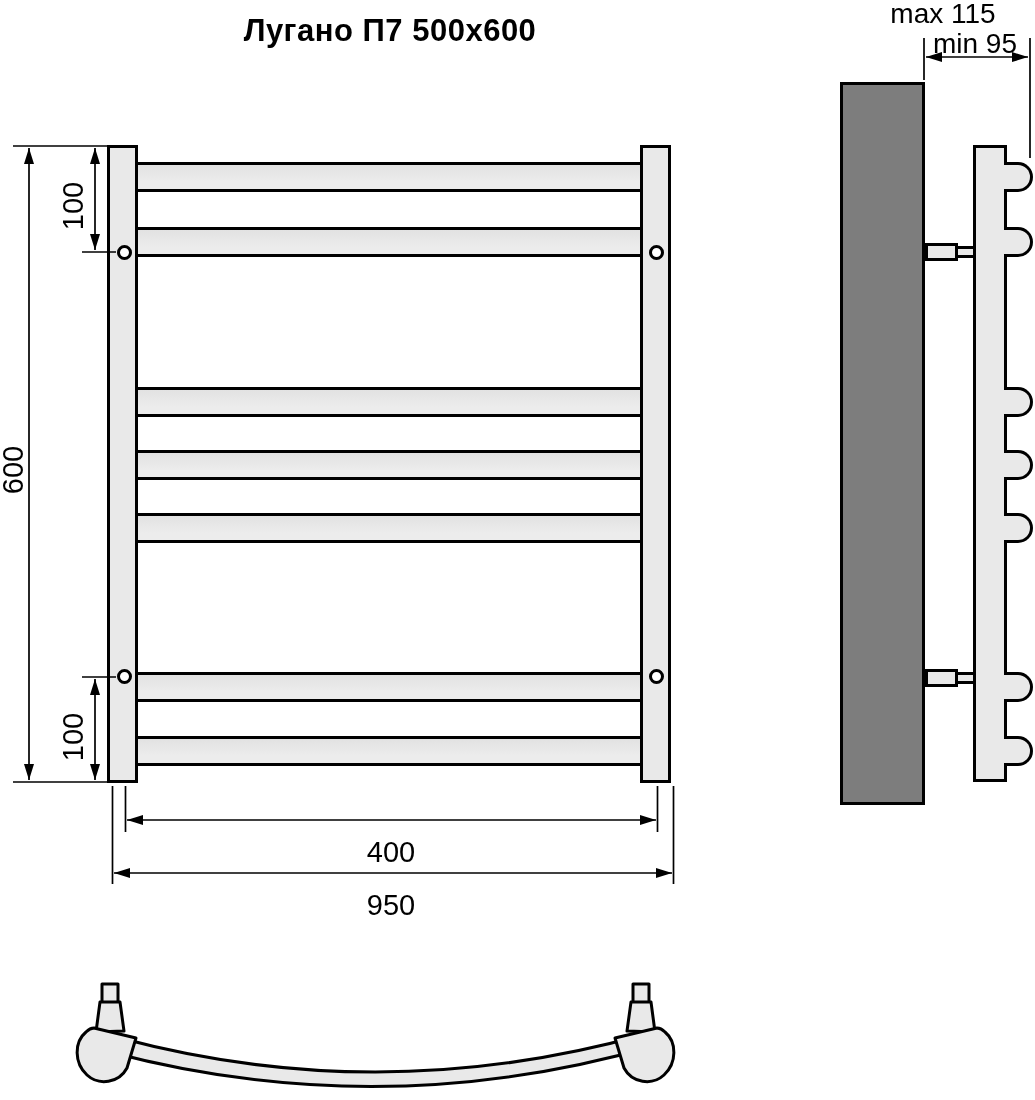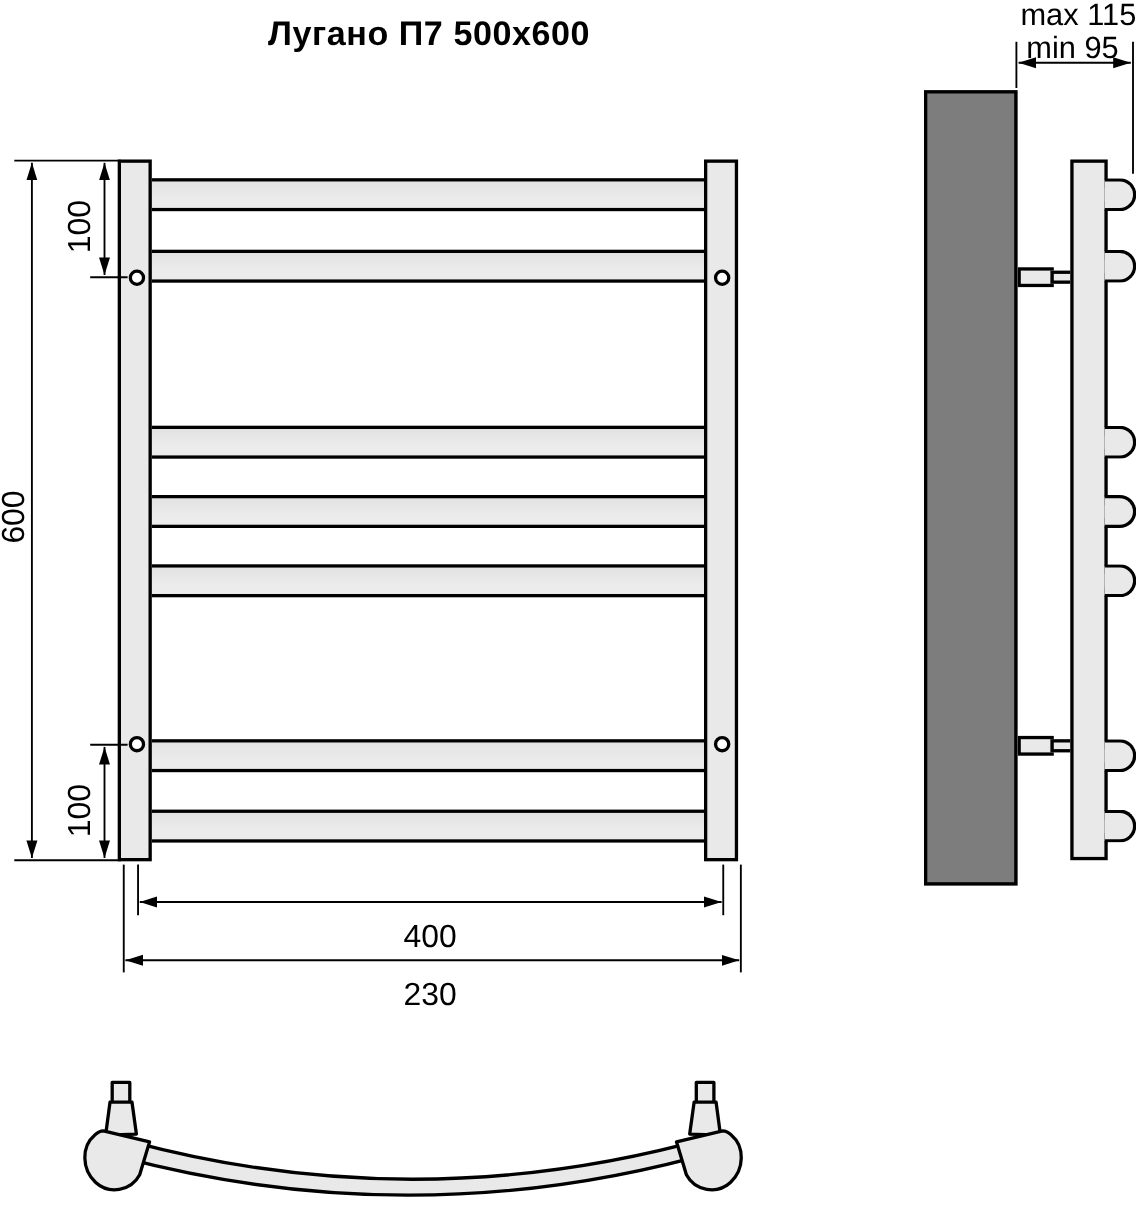--- a/index.html
+++ b/index.html
@@ -143,17 +143,17 @@
 <div class="abs title">Лугано П7 500x600</div>
 
 <div class="abs dimlabel rot" style="left:-27px;top:455px;width:80px">600</div>
 
 <div class="abs dimlabel rot" style="left:33px;top:191px;width:80px">100</div>
 
 <div class="abs dimlabel rot" style="left:33px;top:722px;width:80px">100</div>
 
 <div class="abs dimlabel" style="left:321px;top:837px;width:140px">400</div>
 
-<div class="abs dimlabel" style="left:321px;top:890px;width:140px">230</div>
+<div class="abs dimlabel" style="left:321px;top:890px;width:140px">950</div>
 
-<div class="abs dimlabel-sm" style="left:853px;top:0px;width:180px;text-align:right">max 115</div>
+<div class="abs dimlabel-sm" style="left:853px;top:0px;width:180px;text-align:center">max 115</div>
 
 <div class="abs dimlabel-sm" style="left:885px;top:30px;width:180px;text-align:center">min 95</div>
 
 </body></html>

